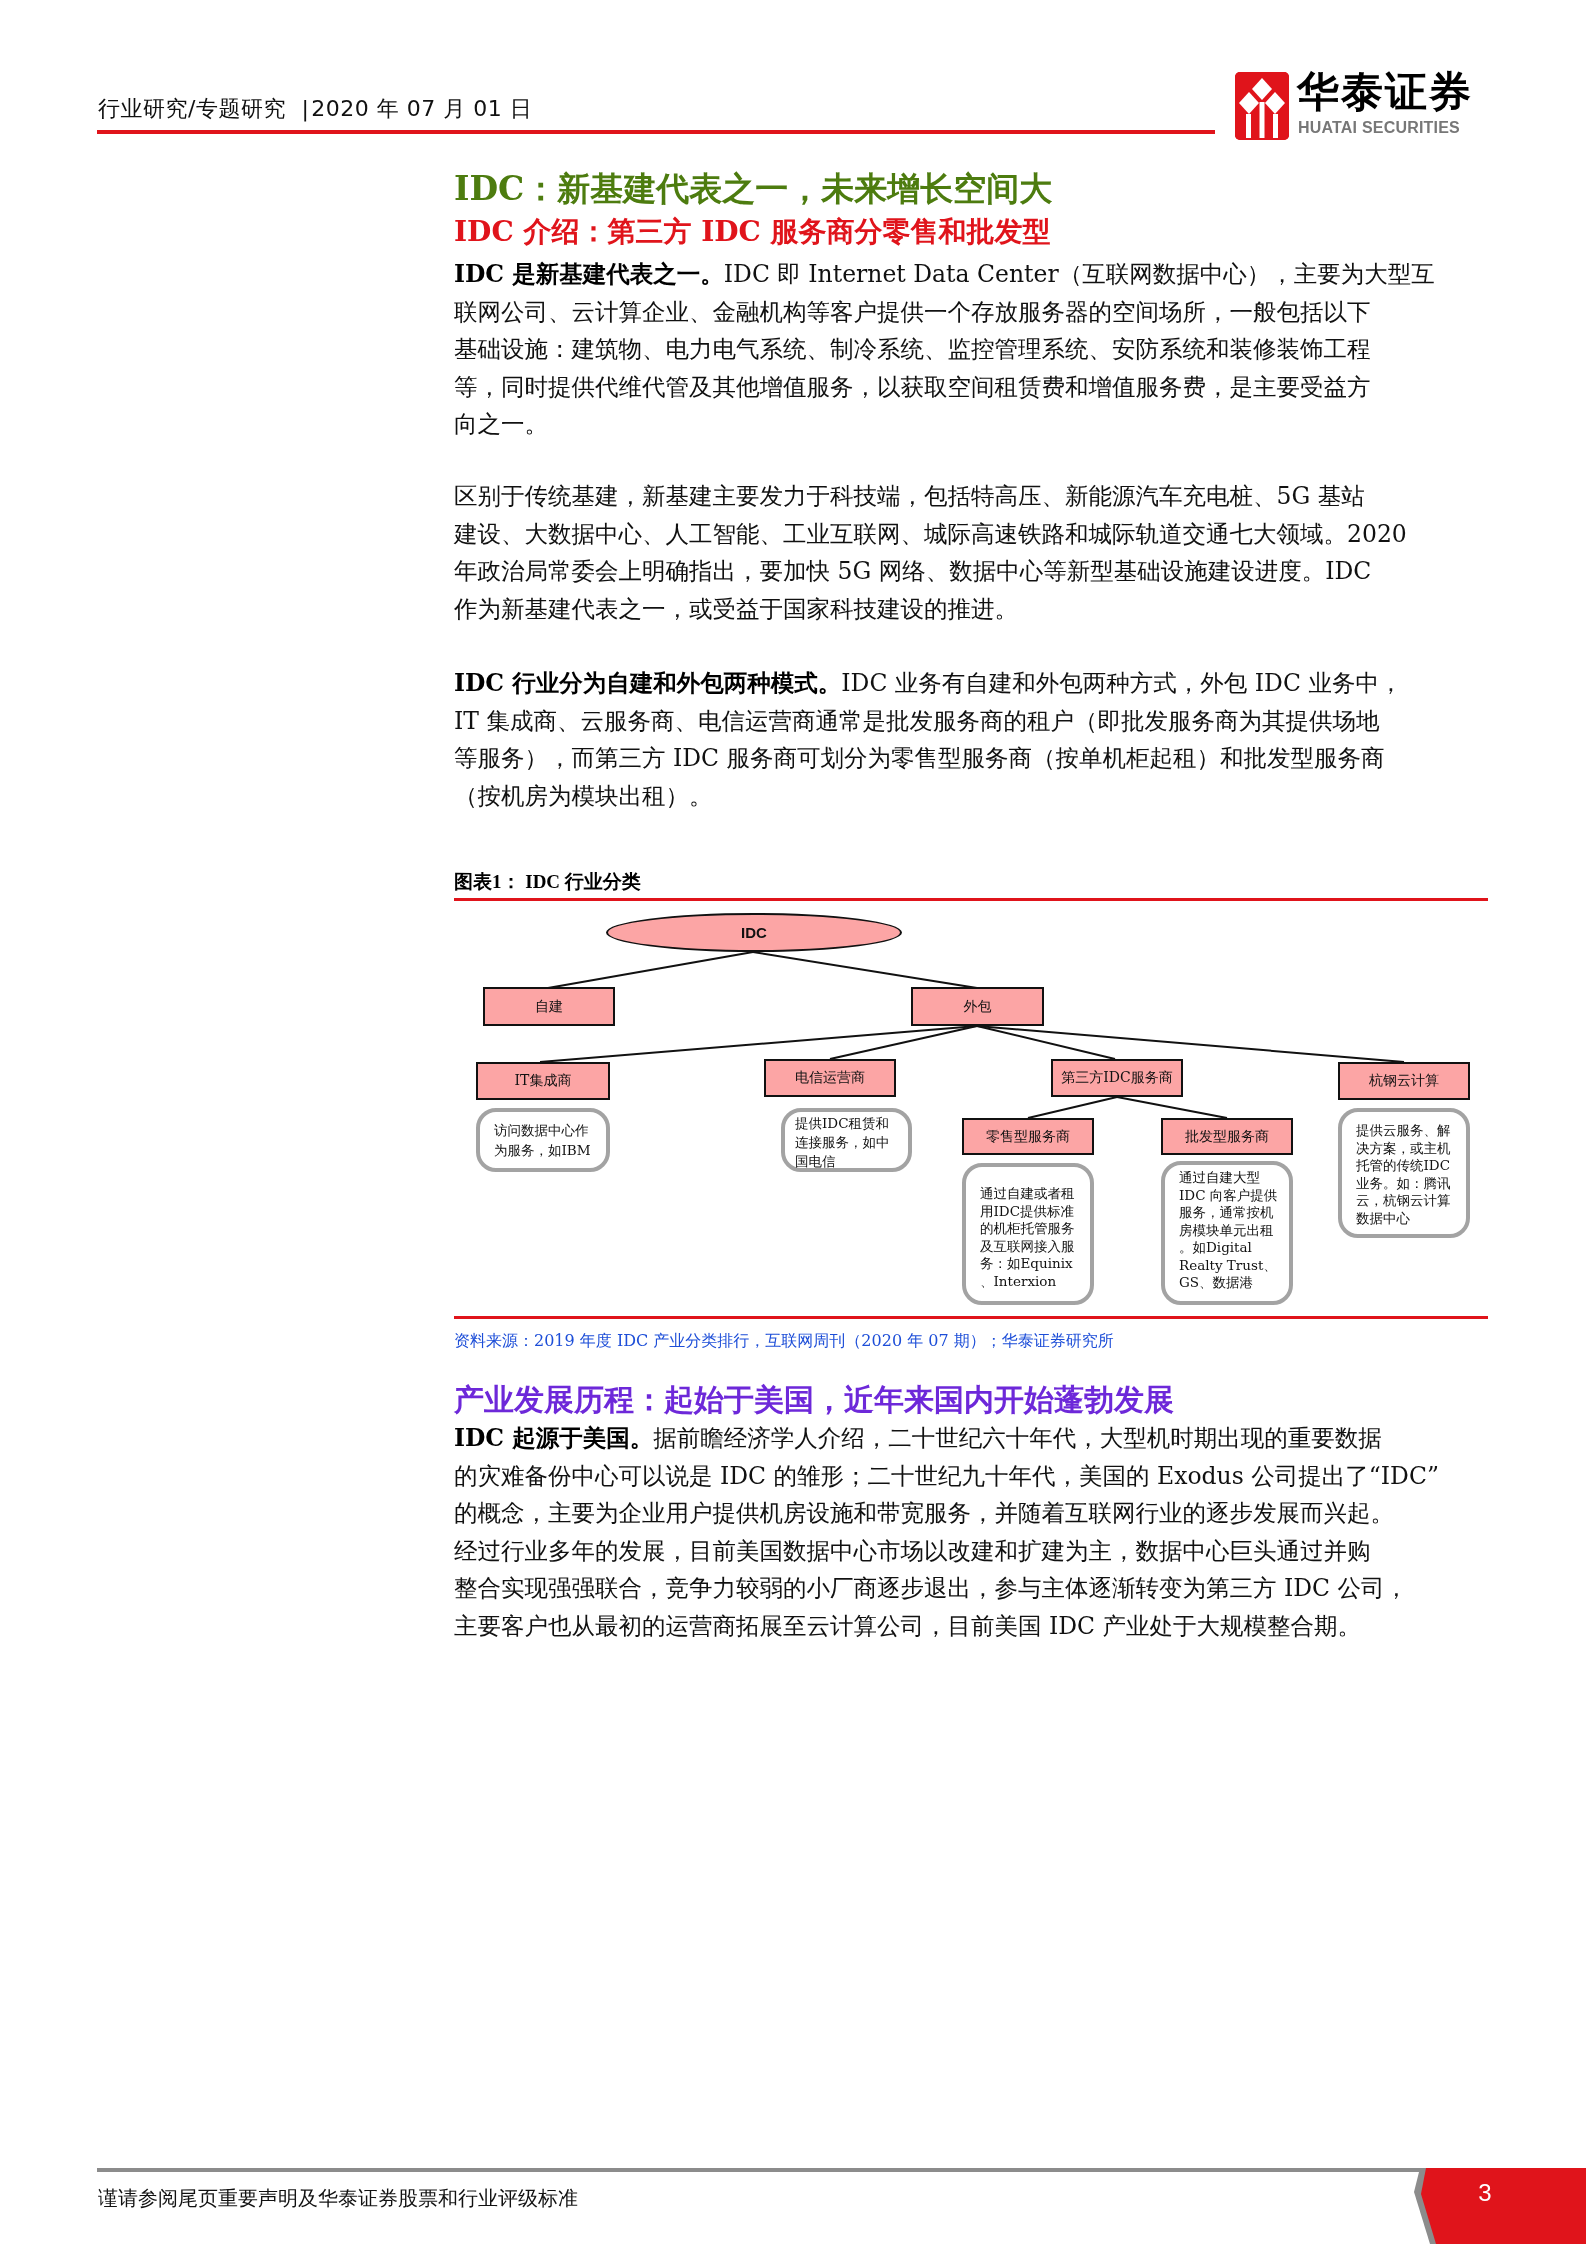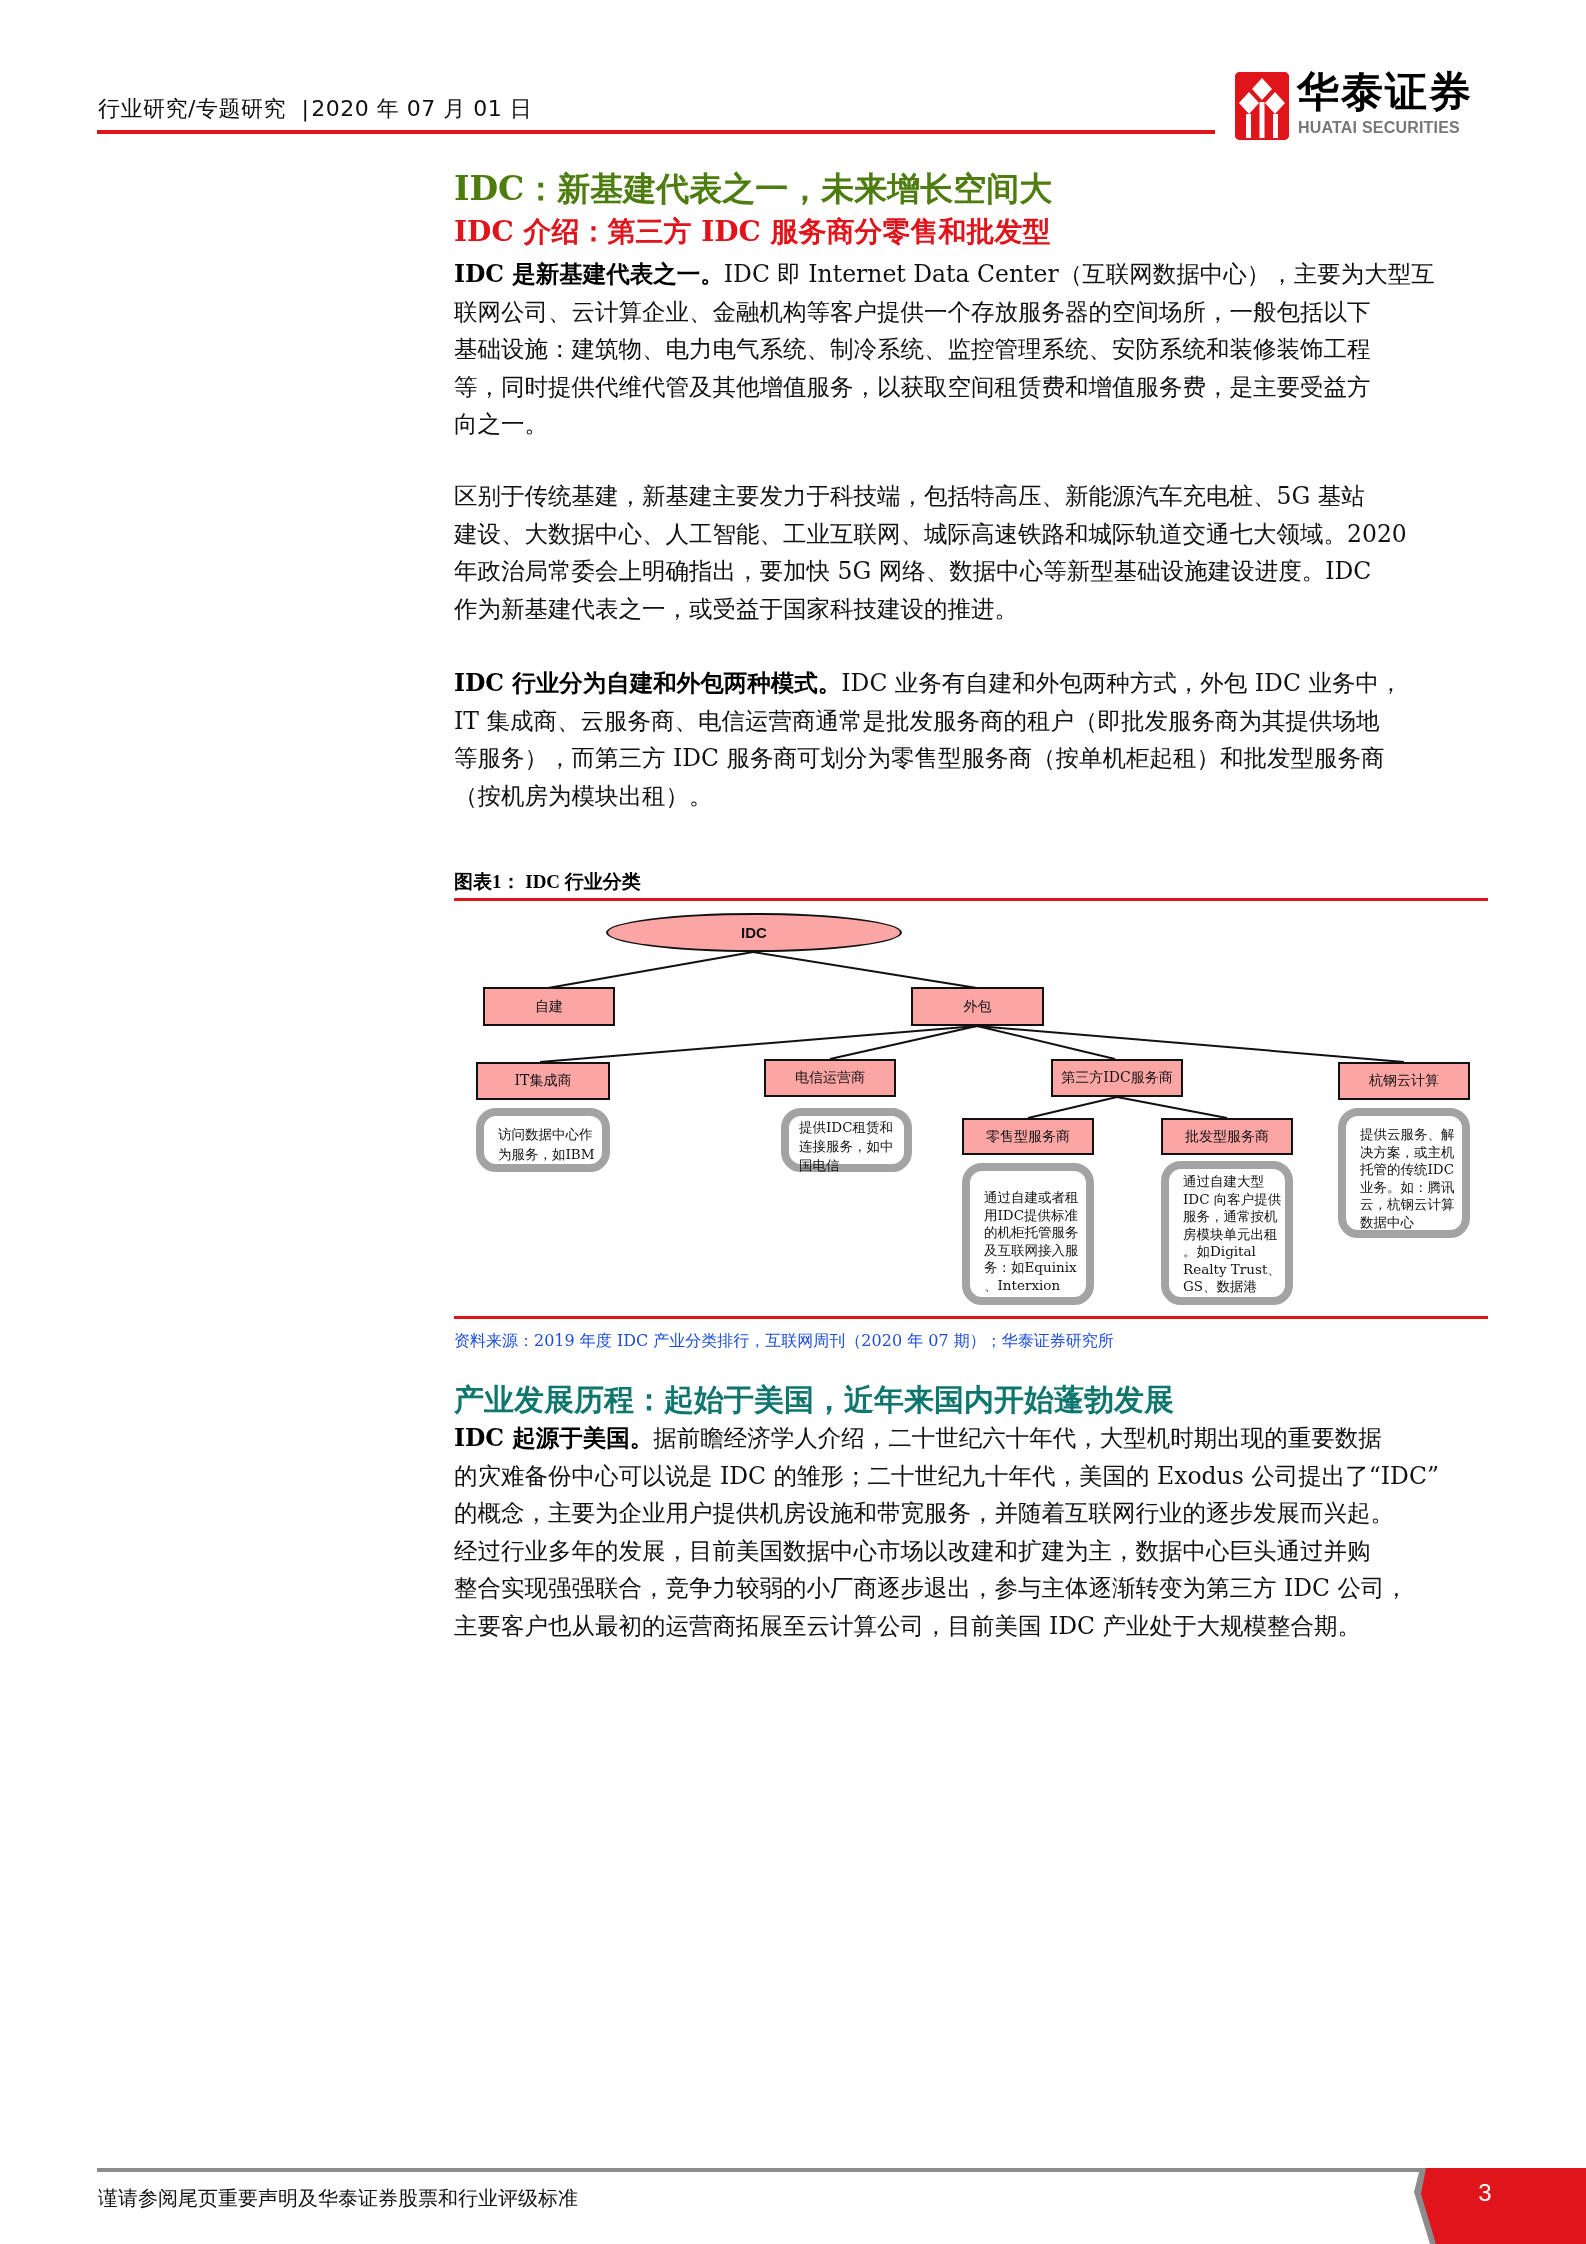--- a/index.html
+++ b/index.html
@@ -12,38 +12,38 @@
   .hdr-text { left: 98px; top: 96px; font-size: 22px; line-height: 26px; white-space: nowrap; color: #111; font-family: "DejaVu Sans", "Liberation Sans", sans-serif; letter-spacing: 0.5px; }
   .hdr-rule { left: 97px; top: 130px; width: 1118px; height: 4px; background: #e0141b; }
   .logo { left: 1235px; top: 66px; width: 280px; height: 80px; }
   .logo-mark { position: absolute; left: 0; top: 6px; width: 54px; height: 68px; background: #e0141b; border-radius: 5px; overflow: hidden; }
   .logo-cn { position: absolute; left: 62px; top: 2px; font-size: 42px; line-height: 48px; font-weight: bold; letter-spacing: 2px; font-family: "DejaVu Sans", "Liberation Sans", sans-serif; color: #000; white-space: nowrap; }
   .logo-en { position: absolute; left: 63px; top: 53px; font-size: 16px; line-height: 18px; font-weight: bold; color: #777; font-family: "Liberation Sans", "DejaVu Sans", sans-serif; white-space: nowrap; letter-spacing: 0.2px; }
 
   
   .h1 { left: 454px; top: 168px; font-size: 33px; line-height: 42px; color: #4d7c0f; font-weight: bold; white-space: nowrap; }
   .h2 { left: 454px; top: 214px; font-size: 28px; line-height: 36px; color: #e0141b; font-weight: bold; white-space: nowrap; }
-  .h3 { left: 454px; top: 1380px; font-size: 30px; line-height: 40px; color: #0f766e; font-weight: bold; white-space: nowrap; }
+  .h3 { left: 454px; top: 1380px; font-size: 30px; line-height: 40px; color: #6d28d9; font-weight: bold; white-space: nowrap; }
 
   
   .para { left: 454px; width: 1030px; font-size: 23.5px; line-height: 37.5px; text-align: justify; color: #111; }
   .para .lead { font-weight: bold; color: #000; }
   .line { display: block; white-space: nowrap; }
 
   
   .fig-title { left: 454px; top: 870px; font-size: 19px; line-height: 24px; font-weight: bold; white-space: nowrap; font-family: Liberation Serif, serif; }
   .fig-rule-top { left: 454px; top: 898px; width: 1034px; height: 3px; background: #e0141b; }
   .fig-rule-bot { left: 454px; top: 1316px; width: 1034px; height: 3px; background: #e0141b; }
   .fig-source { left: 454px; top: 1330px; font-size: 16px; line-height: 22px; color: #1d4ed8; white-space: nowrap; }
 
   .diagram { left: 440px; top: 890px; width: 1060px; height: 430px; }
   .diagram svg.lines { position: absolute; left: 0; top: 0; width: 1060px; height: 430px; }
   .node { position: absolute; border: 2px solid #111; background: #fca5a5; display: flex; align-items: center; justify-content: center; font-size: 14px; color: #111; white-space: nowrap; }
   .ellipse { border-radius: 50%; font-weight: bold; font-family: "Liberation Sans", "DejaVu Sans", sans-serif; font-size: 15px; }
-  .note { position: absolute; border: 8px solid #a3a3a3; background: #fff; border-radius: 20px; font-size: 13.5px; line-height: 20px; color: #111; padding: 10px 10px 0 14px; }
+  .note { position: absolute; border: 4px solid #a3a3a3; background: #fff; border-radius: 20px; font-size: 13.5px; line-height: 20px; color: #111; padding: 10px 10px 0 14px; }
   .note span { display: block; white-space: nowrap; }
 
   
   .ftr-rule { left: 97px; top: 2168px; width: 1330px; height: 4px; background: #8c8c8c; }
   .ftr-text { left: 98px; top: 2186px; font-size: 20px; line-height: 24px; color: #111; white-space: nowrap; }
   .ftr-tab { left: 1412px; top: 2168px; width: 174px; height: 76px; }
   .ftr-num { left: 1470px; top: 2178px; width: 30px; font-size: 24px; line-height: 30px; color: #fff; text-align: center; font-family: "Liberation Sans", "DejaVu Sans", sans-serif; }
 </style>
 </head>
 <body>

